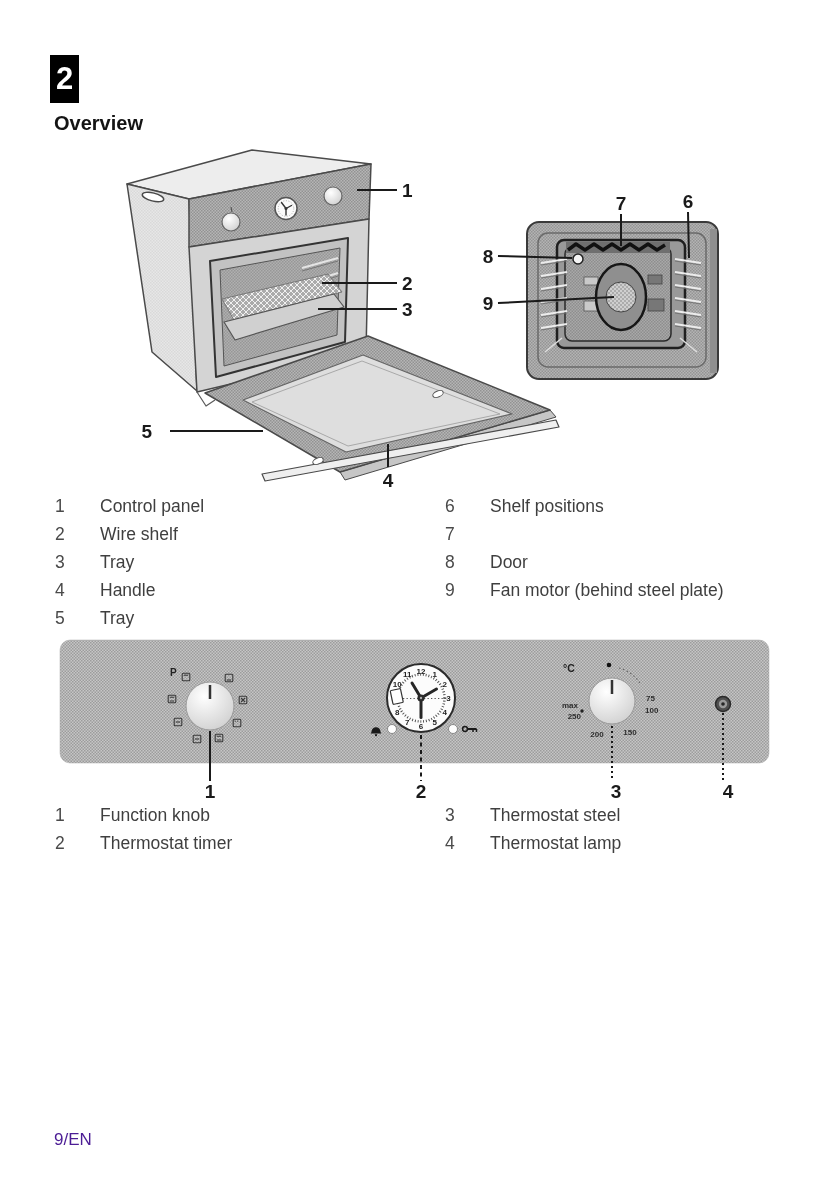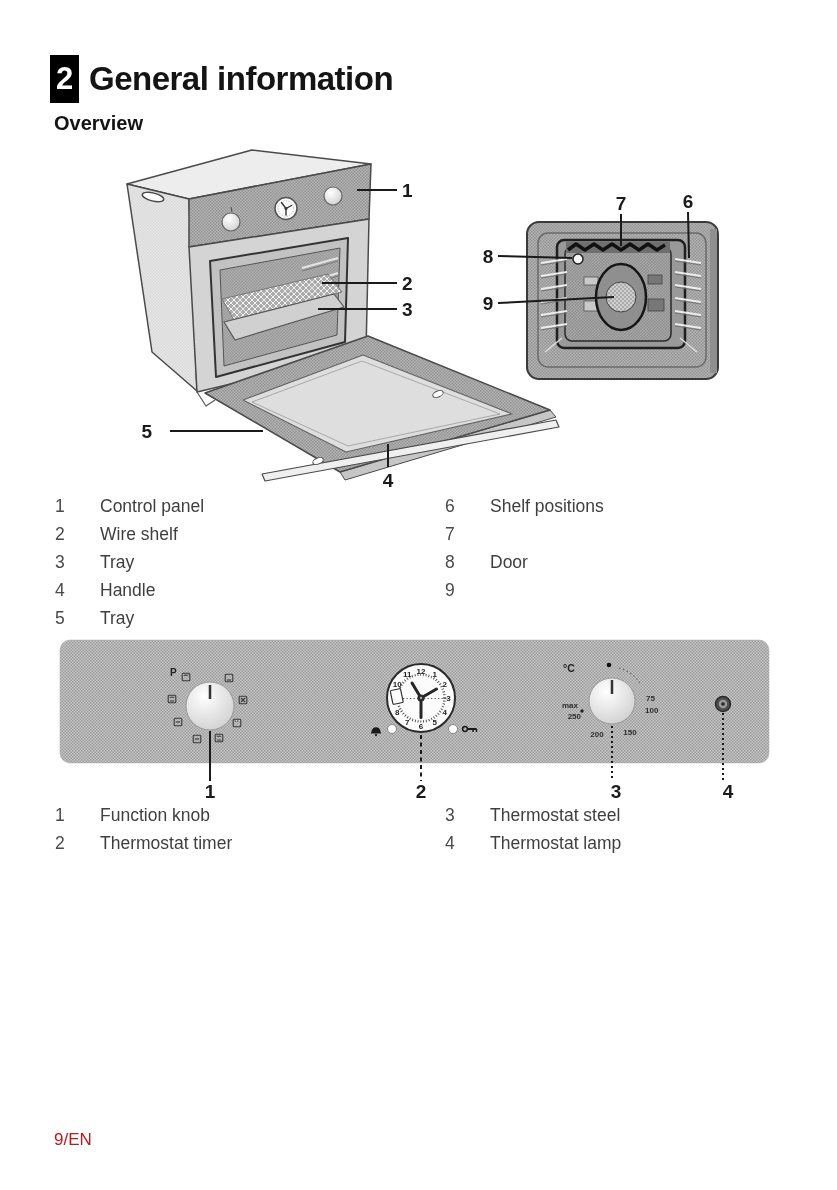--- a/index.html
+++ b/index.html
@@ -8,32 +8,31 @@
   .sec-head{position:absolute;left:50px;top:55px;display:flex;align-items:flex-start;}
   .sec-num{width:29px;height:48px;background:#000;color:#fff;font-weight:bold;font-size:31px;
            display:flex;align-items:center;justify-content:center;}
   .sec-title{margin-left:10px;font-size:33px;font-weight:bold;color:#141414;letter-spacing:-0.5px;line-height:48px;white-space:nowrap;}
   .subhead{position:absolute;left:54px;top:112px;font-size:20px;font-weight:bold;color:#141414;}
   .diagram{position:absolute;}
   .legend{position:absolute;font-size:17.5px;color:#3f3f3f;}
   .legend .row{display:flex;line-height:28px;}
   .legend .n{width:45px;color:#4a4a4a;}
   .legend .l{white-space:nowrap;}
-  .footer{position:absolute;left:54px;top:1130px;font-size:17px;color:#b91c1c;text-align:center;}
+  .footer{position:absolute;left:54px;top:1130px;font-size:17px;color:#4c1d95;text-align:center;}
   svg text{font-family:"Liberation Sans",sans-serif;}
   .co{font-size:19px;font-weight:bold;fill:#1a1a1a;}
 </style>
 </head>
 <body>
 
 <div class="page">
 
   <div class="sec-head">
     <div class="sec-num">2</div>
-    <div class="sec-title">General information</div>
   </div>
   <div class="subhead">Overview</div>
 
   <svg class="diagram" style="left:100px;top:140px;" width="470" height="355" viewBox="100 140 470 355">
     <defs>
       <pattern id="aLight" width="3" height="3" patternUnits="userSpaceOnUse">
         <rect width="3" height="3" fill="#e7e7e7"></rect>
           <rect width="1.5" height="1.5" fill="#d9d9d9"></rect>
           <rect x="1.5" y="1.5" width="1.5" height="1.5" fill="#d9d9d9"></rect>
       </pattern>
@@ -215,20 +214,21 @@
       </div>
     <div class="row">
         <span class="n">7</span>
       </div>
     <div class="row">
         <span class="n">8</span>
         <span class="l">Door</span>
       </div>
     <div class="row">
         <span class="n">9</span>
+        <span class="l">Fan motor (behind steel plate)</span>
       </div>
   </div>
 
   <svg class="diagram" style="left:50px;top:633px;" width="737" height="172" viewBox="50 633 737 172">
     <defs>
       <pattern id="cBand" width="3" height="3" patternUnits="userSpaceOnUse">
         <rect width="3" height="3" fill="#c6c6c6"></rect>
           <rect width="1.5" height="1.5" fill="#9c9c9c"></rect>
           <rect x="1.5" y="1.5" width="1.5" height="1.5" fill="#9c9c9c"></rect>
       </pattern>

